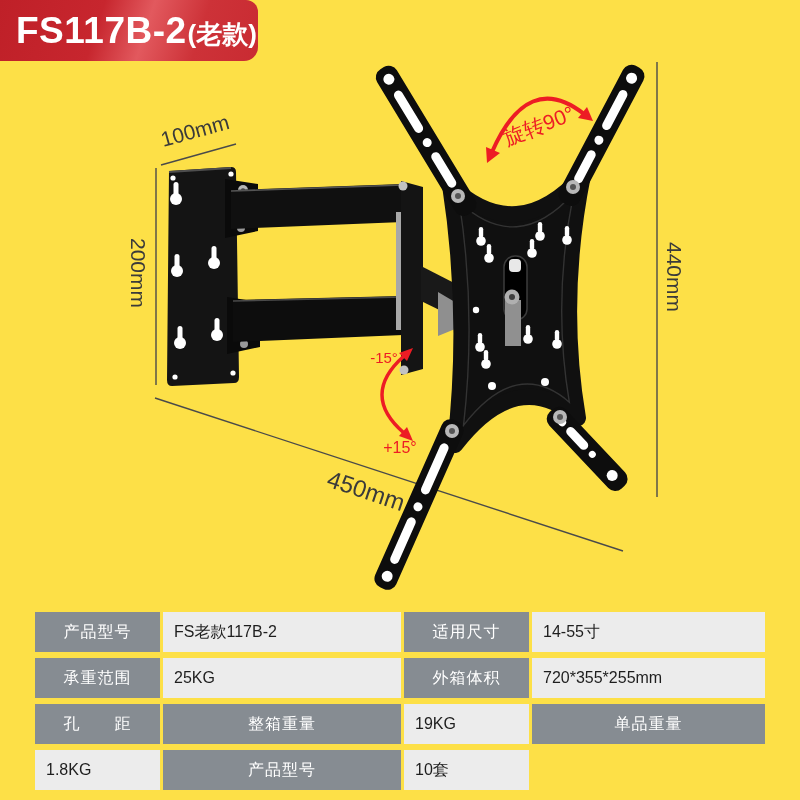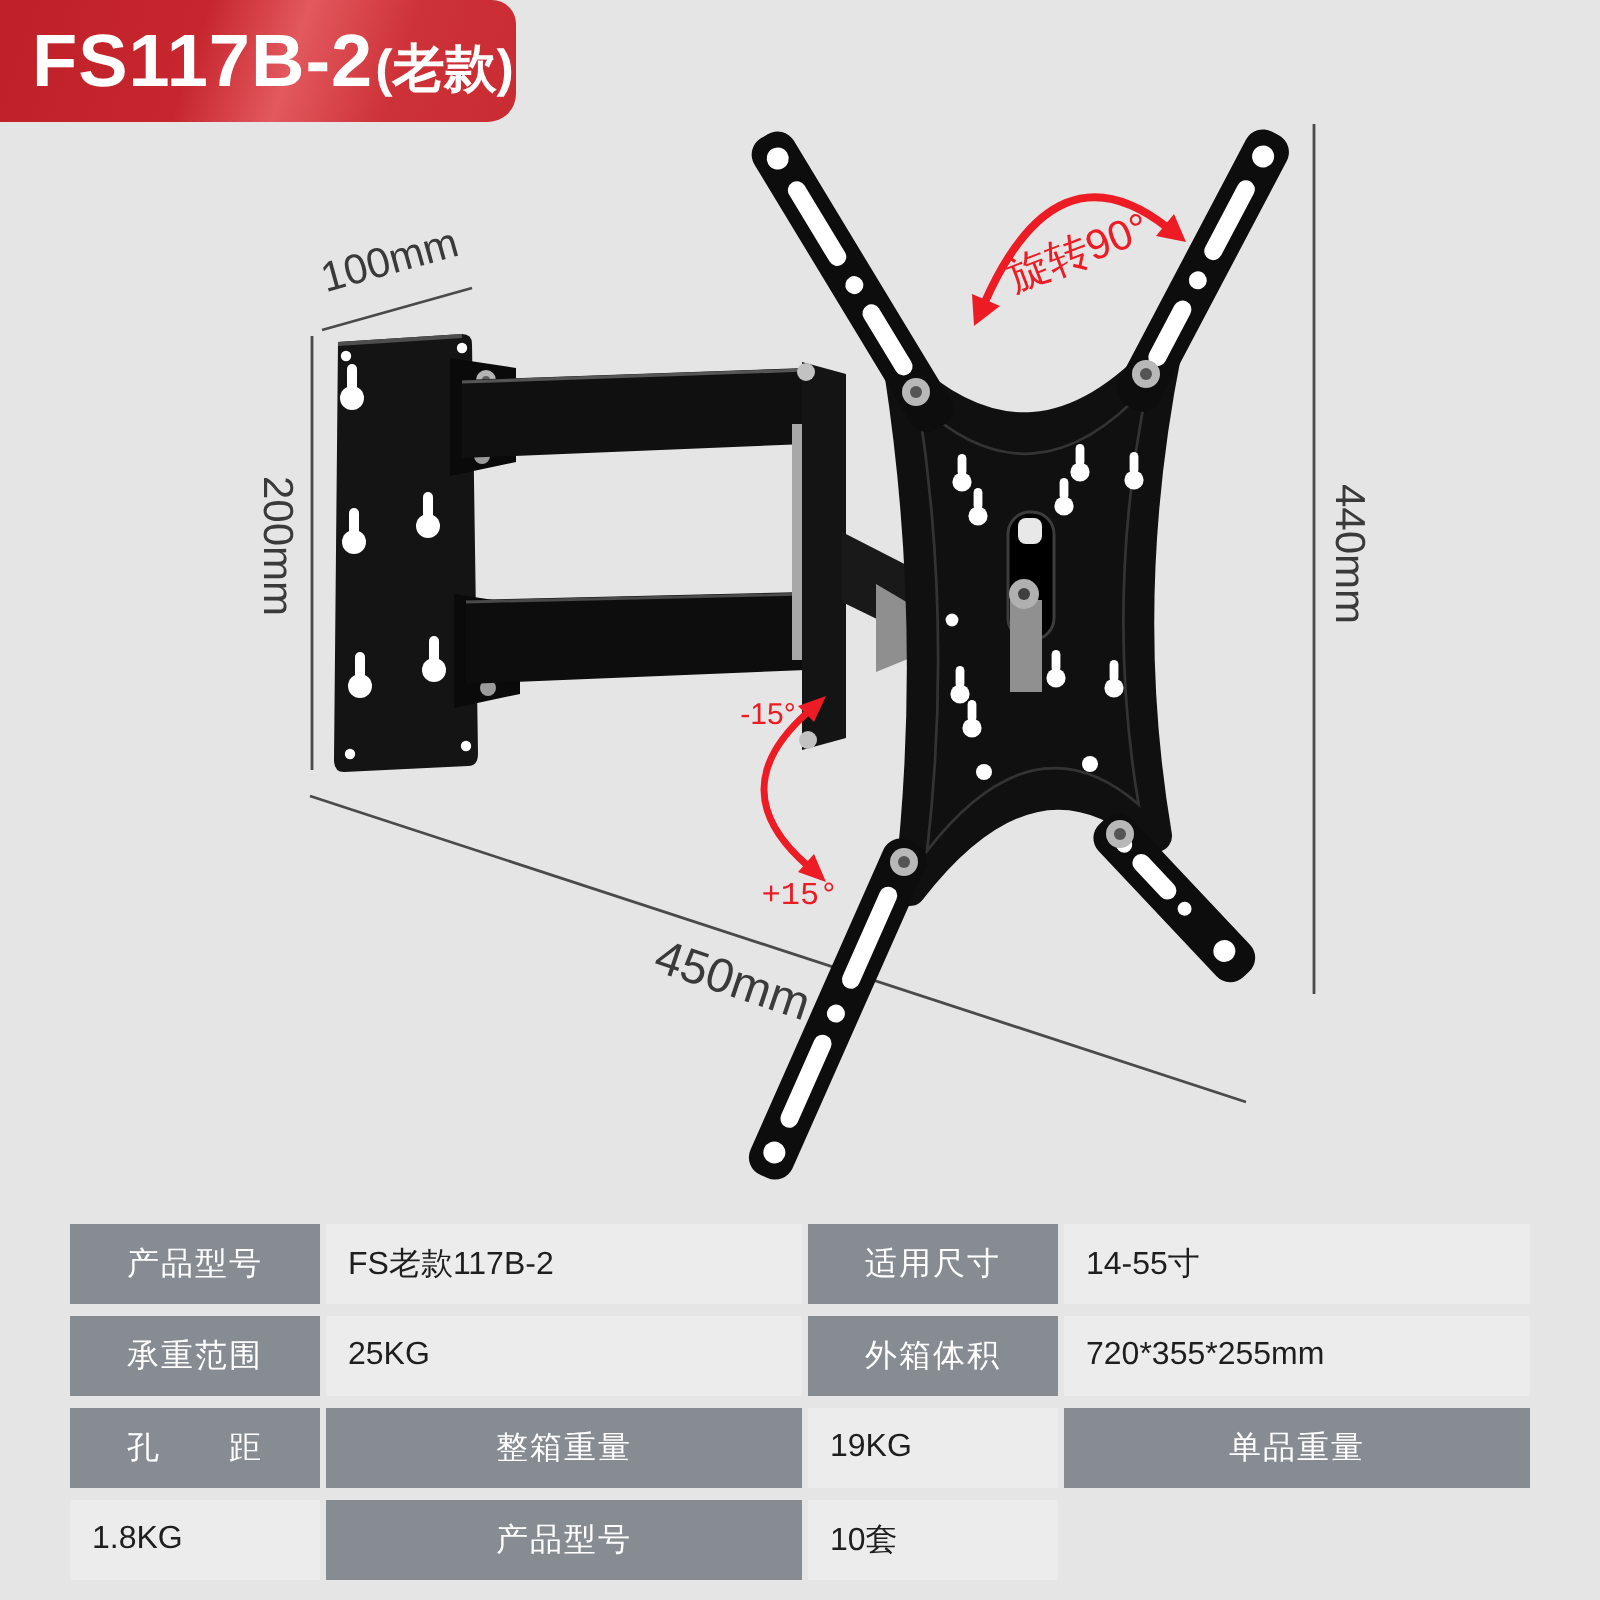--- a/index.html
+++ b/index.html
@@ -1,17 +1,17 @@
 <!DOCTYPE html>
 <html><head>
 <meta charset="utf-8">
 <style>
   html,body{margin:0;padding:0;background:#fff;}
   body{width:800px;height:800px;overflow:hidden;font-family:"Liberation Sans",sans-serif;}
-  .stage{position:relative;width:800px;height:800px;background:#e5e5e5;}
+  .stage{position:relative;width:800px;height:800px;background:#fde047;}
 
   
   .banner{
     position:absolute;left:0;top:0;width:258px;height:61px;
     background:linear-gradient(108deg,#bf2028 0%,#c7262e 38%,#e2595e 56%,#cd3238 76%,#c92b32 100%);
     border-radius:0 12px 14px 0;
     display:flex;align-items:baseline;padding-left:16px;box-sizing:border-box;
   }
   .banner .model{font-size:37px;font-weight:700;color:#fff;letter-spacing:.5px;line-height:61px;}
   .banner .suffix{font-size:26px;font-weight:700;color:#fff;margin-left:1px;}
@@ -21,21 +21,21 @@
 
   
   .dim{position:absolute;color:#3a3a3a;font-size:21px;text-align:center;white-space:nowrap;}
   .dim.red{color:#ed1c24;}
   #dim-100{left:150px;top:119px;width:90px;transform:rotate(-15.5deg);}
   #dim-200{left:96px;top:261px;width:84px;transform:rotate(90deg);}
   #dim-440{left:632px;top:265px;width:84px;transform:rotate(90deg);}
   #dim-450{left:314px;top:477px;width:104px;font-size:24px;transform:rotate(18.5deg);}
   #rot-90{left:487px;top:112px;width:104px;font-size:21px;transform:rotate(-21deg);}
   #tilt-up{left:362px;top:349px;width:44px;font-size:15px;}
-  #tilt-down{left:377px;top:439px;width:46px;font-size:16px;font-family:Liberation Mono, monospace;}
+  #tilt-down{left:377px;top:439px;width:46px;font-size:16px;}
 
   
   .spec{
     position:absolute;left:35px;top:612px;
     display:grid;grid-template-columns:125px 238px 125px 233px;
     column-gap:3px;row-gap:6px;grid-auto-rows:40px;font-size:16px;
   }
   .cell{display:flex;align-items:center;}
   .lbl{background:#868c92;color:#fff;justify-content:center;letter-spacing:1px;}
   .val{background:#ececec;color:#1e1e1e;padding-left:11px;}

